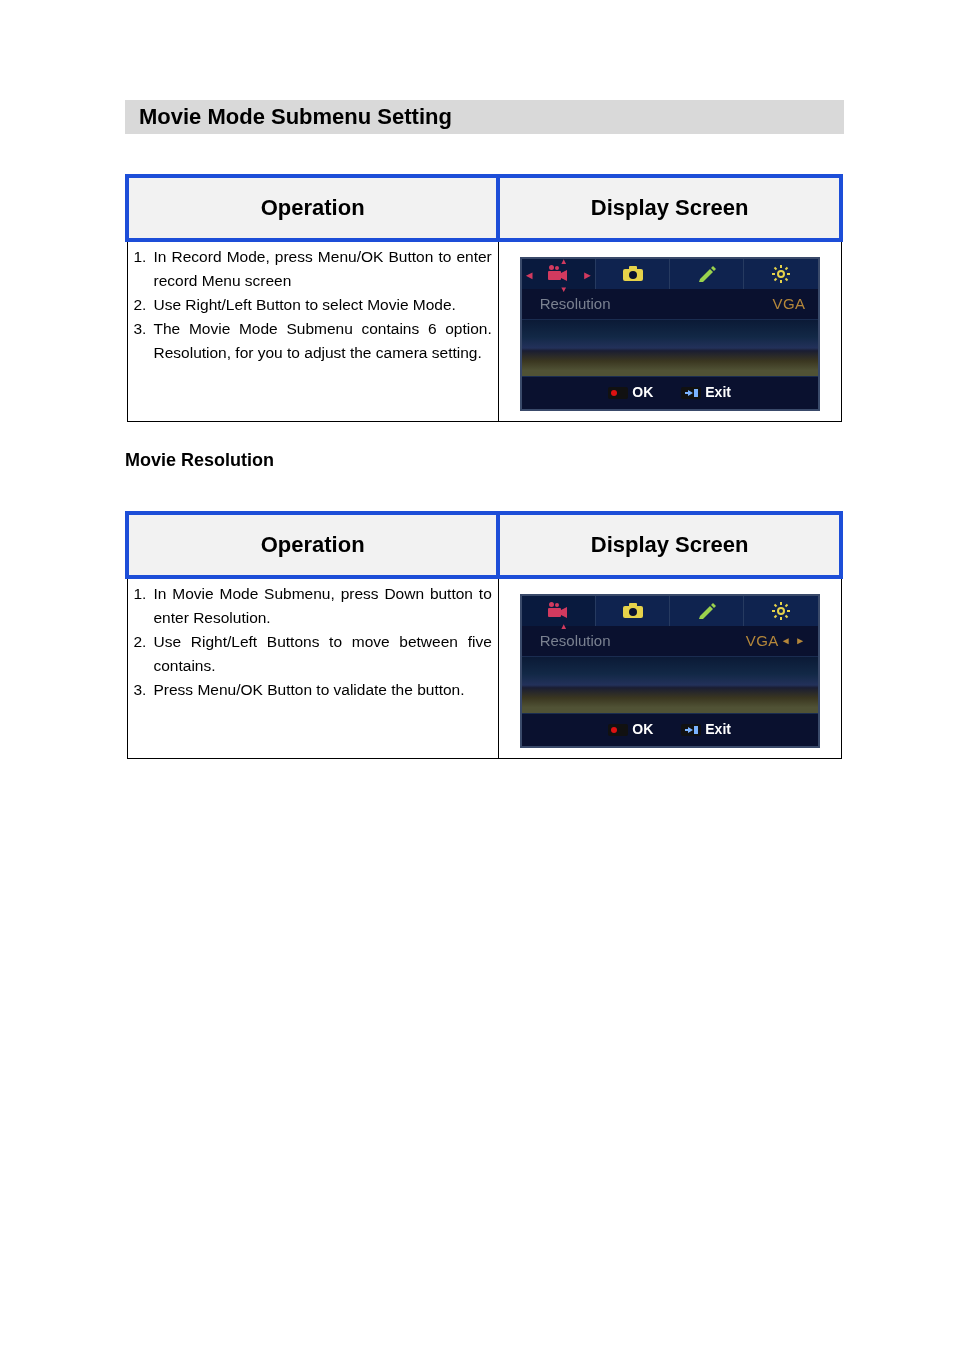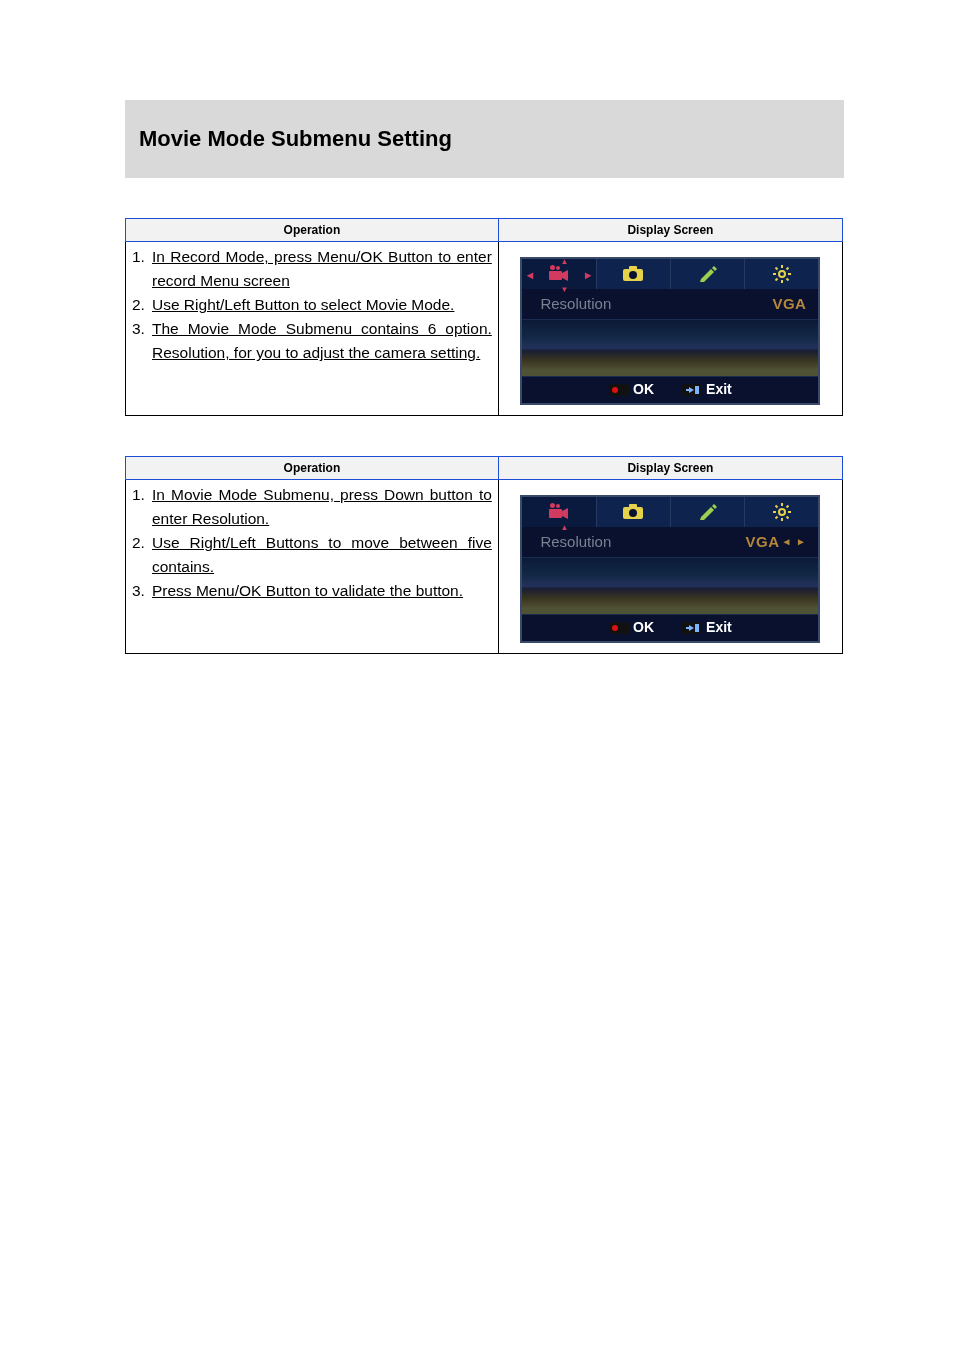--- a/index.html
+++ b/index.html
@@ -12,39 +12,39 @@
   }
   .page {
     position: relative;
     width: 954px;
     height: 1350px;
     box-sizing: border-box;
   }
   .section-heading-bar {
     margin: 100px 110px 0 125px;
     background: #d9d9d9;
-    padding: 26px 14px;
+    padding: 4px 14px;
   }
   .section-heading-bar h2 {
     margin: 0;
     font-size: 22px;
     font-weight: bold;
   }
   .content-table {
     margin: 40px 110px 0 125px;
     border-collapse: collapse;
     width: 718px;
     table-layout: fixed;
   }
   .content-table th {
-    border: 1px solid #1d4ed8;
+    border: 4px solid #1d4ed8;
     background: #f2f2f2;
     font-weight: bold;
-    font-size: 12px;
-    padding: 4px 4px;
+    font-size: 22px;
+    padding: 17px 4px;
     text-align: center;
   }
   .content-table td {
     border: 1px solid #000;
     vertical-align: top;
     padding: 3px 6px 10px 6px;
     font-size: 15.5px;
     line-height: 1.55;
   }
   .op-list {
@@ -56,21 +56,20 @@
     display: flex;
   }
   .op-num {
     width: 20px;
     flex-shrink: 0;
   }
   .op-text {
     flex: 1 1 auto;
     text-align: justify;
     text-justify: inter-word;
-    text-decoration: underline;
   }
   .subheading {
     margin: 28px 110px 0 125px;
     font-size: 18px;
     font-weight: bold;
   }
 
   
   .ds-wrap { text-align:center; padding-top: 12px; }
   .camera-screen {
@@ -98,34 +97,34 @@
   }
   .row-resolution {
     display:flex;
     justify-content:space-between;
     align-items:center;
     padding:2px 12px 2px 18px;
     font-size:15px;
     height:26px;
   }
   .res-label { color:#7a8190; }
-  .res-value { color:#b5873a; font-weight:bold; letter-spacing:0.5px; display:flex; align-items:center; gap:2px;}
+  .res-value { color:#b5873a; font-weight:normal; letter-spacing:0.5px; display:flex; align-items:center; gap:2px;}
   .arrow-ind { color:#b5873a; font-size:10px; }
   .preview-area {
     height:56px;
     background: linear-gradient(#0b1a36 0%, #122846 30%, #23315a 50%, #1a1d32 55%, #3a3620 73%, #505235 90%);
     border-top:1px solid #1a2c50;
     border-bottom:1px solid #1a2c50;
   }
   .bottom-bar {
     display:flex;
     justify-content:center;
     gap:28px;
     align-items:center;
-    height:26px;
+    height:32px;
     background:#0a112f;
     font-size:14px;
     font-weight:bold;
     color:#fff;
   }
   .bottom-bar .icon-box { display:flex; align-items:center; gap:4px; }
   .bottom-bar svg { display:block; }
 </style>
 </head>
 <body>
@@ -226,20 +225,21 @@
                       <rect x="13" y="2" width="4" height="8" fill="#7bb3ff"></rect>
                     </svg>
                     <span>Exit</span>
                   </span>
                 </div></div></div>
         </td>
       </tr>
     </tbody>
   </table>
 
+  <div class="subheading">Movie Resolution</div>
 
   <table class="content-table">
     <colgroup>
         <col style="width:52%">
         <col style="width:48%">
       </colgroup>
     <thead>
       <tr>
         <th>Operation</th>
         <th>Display Screen</th>

